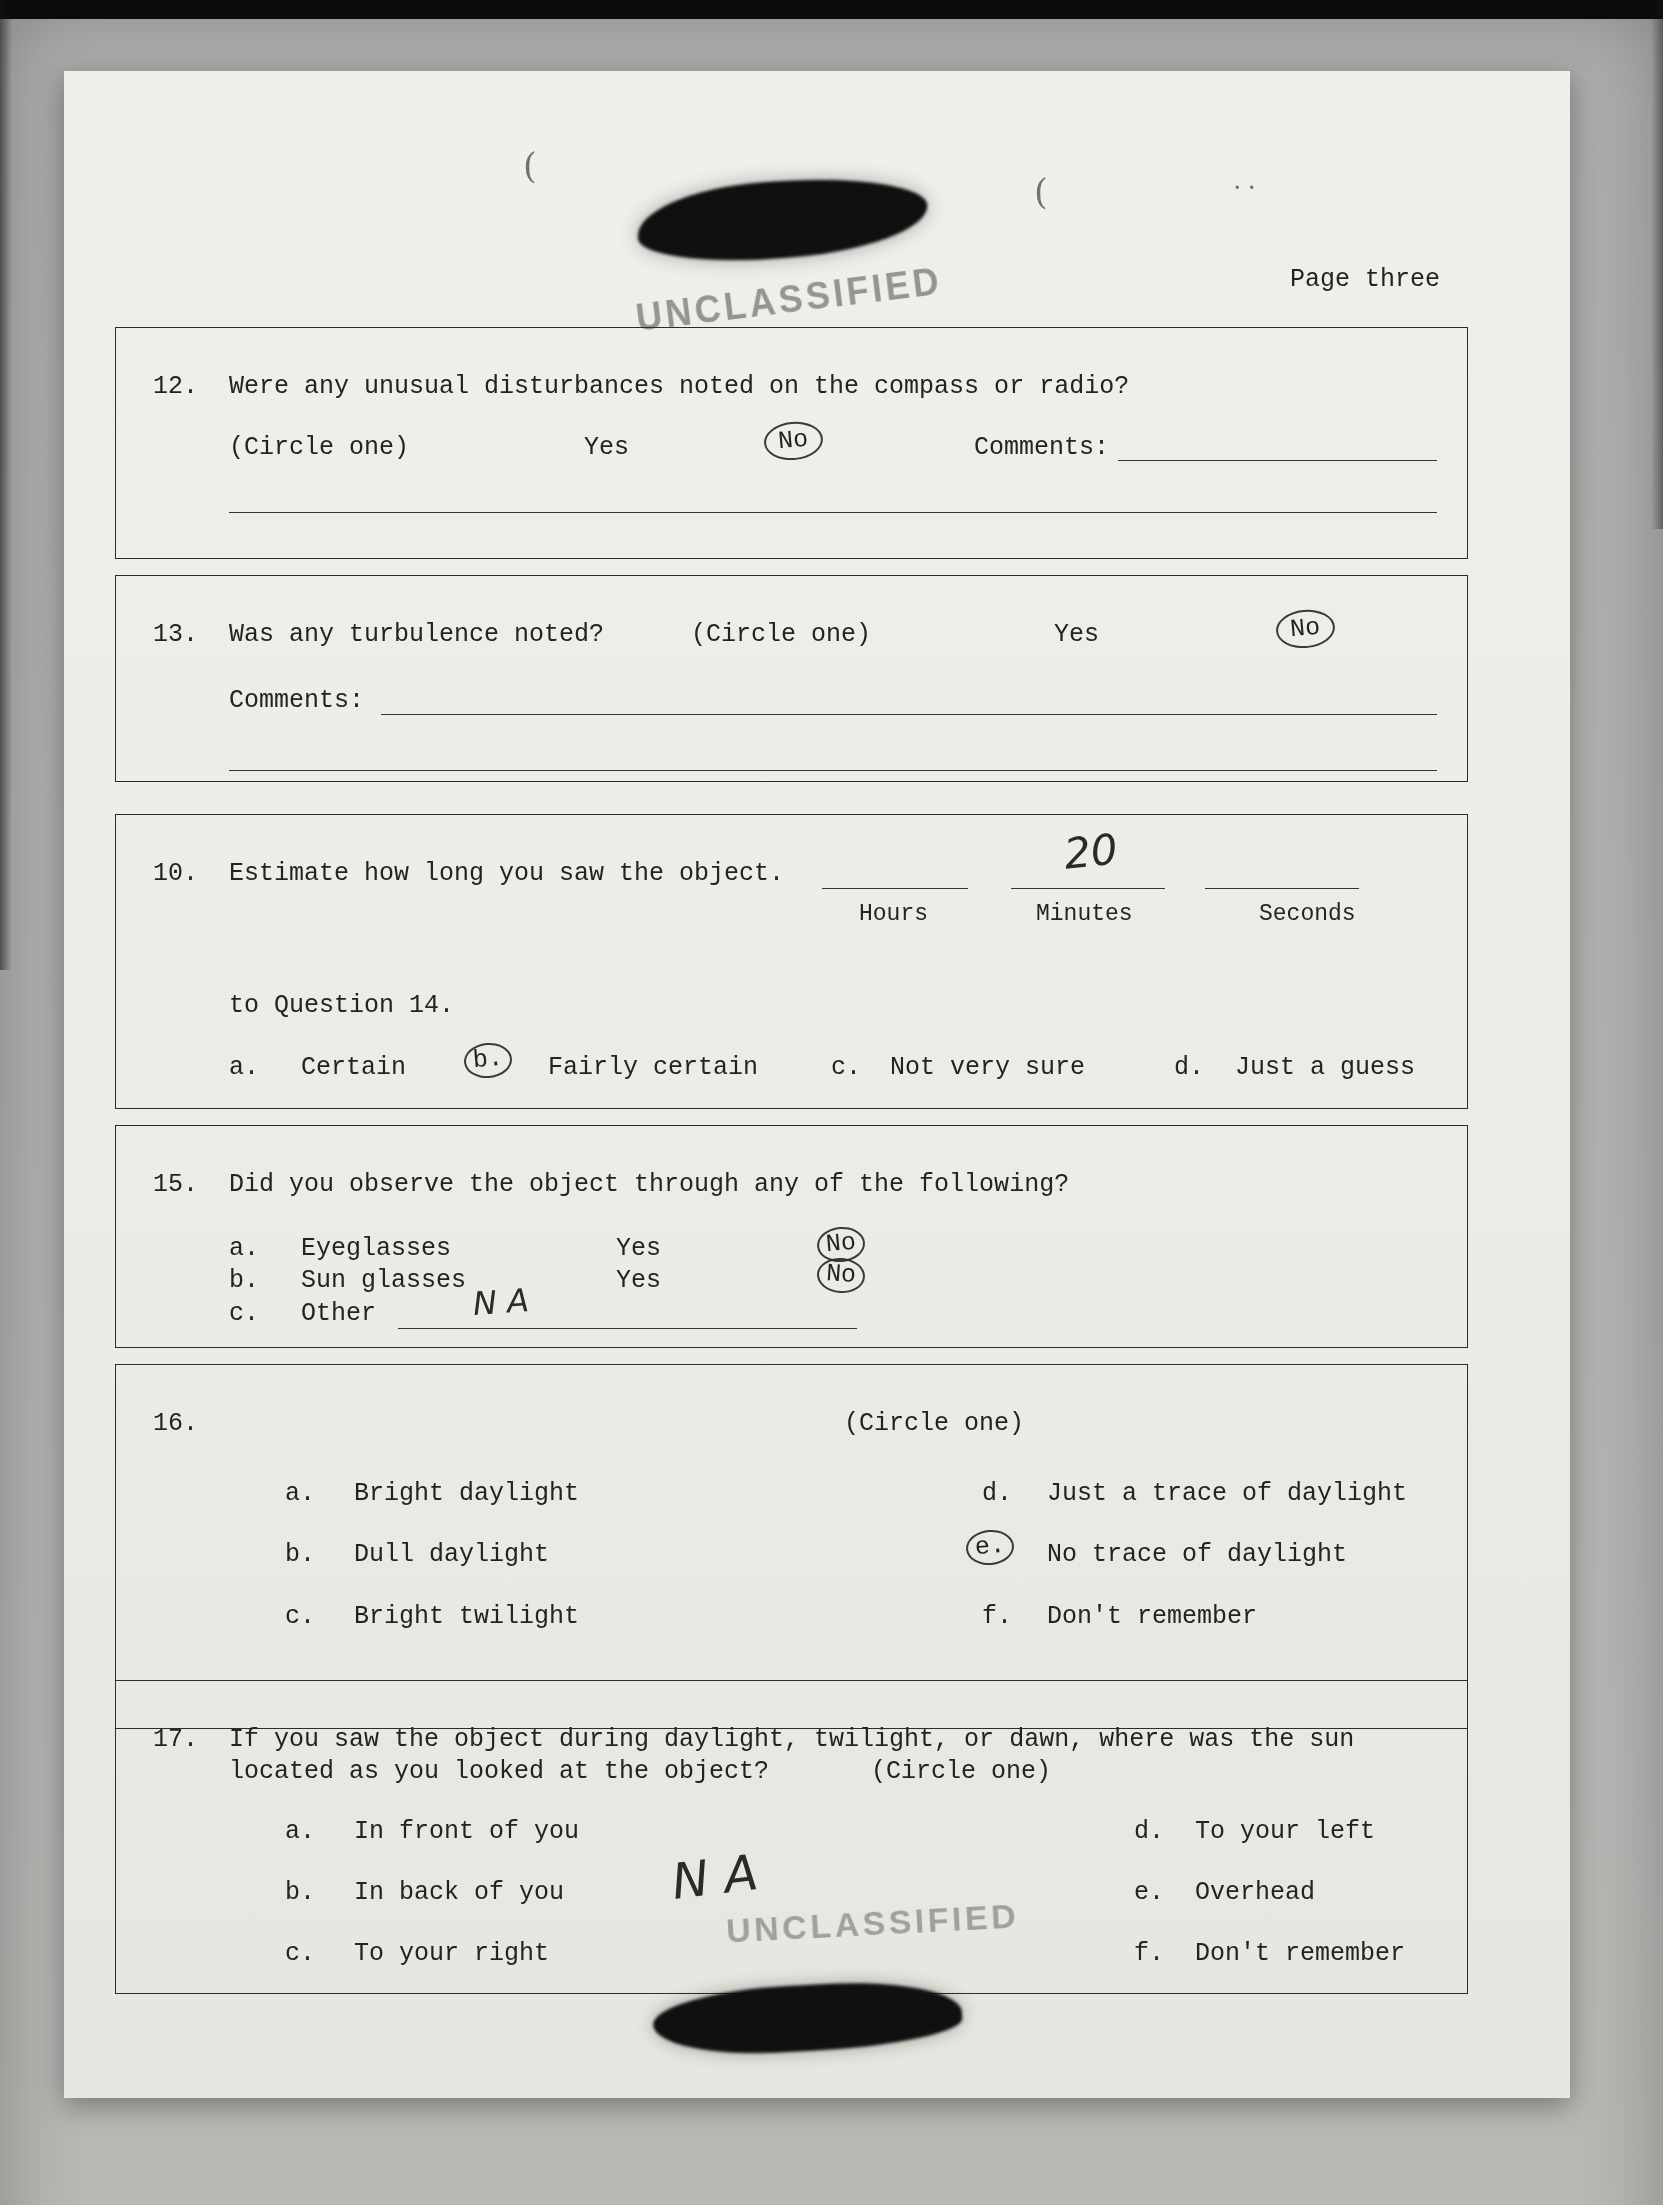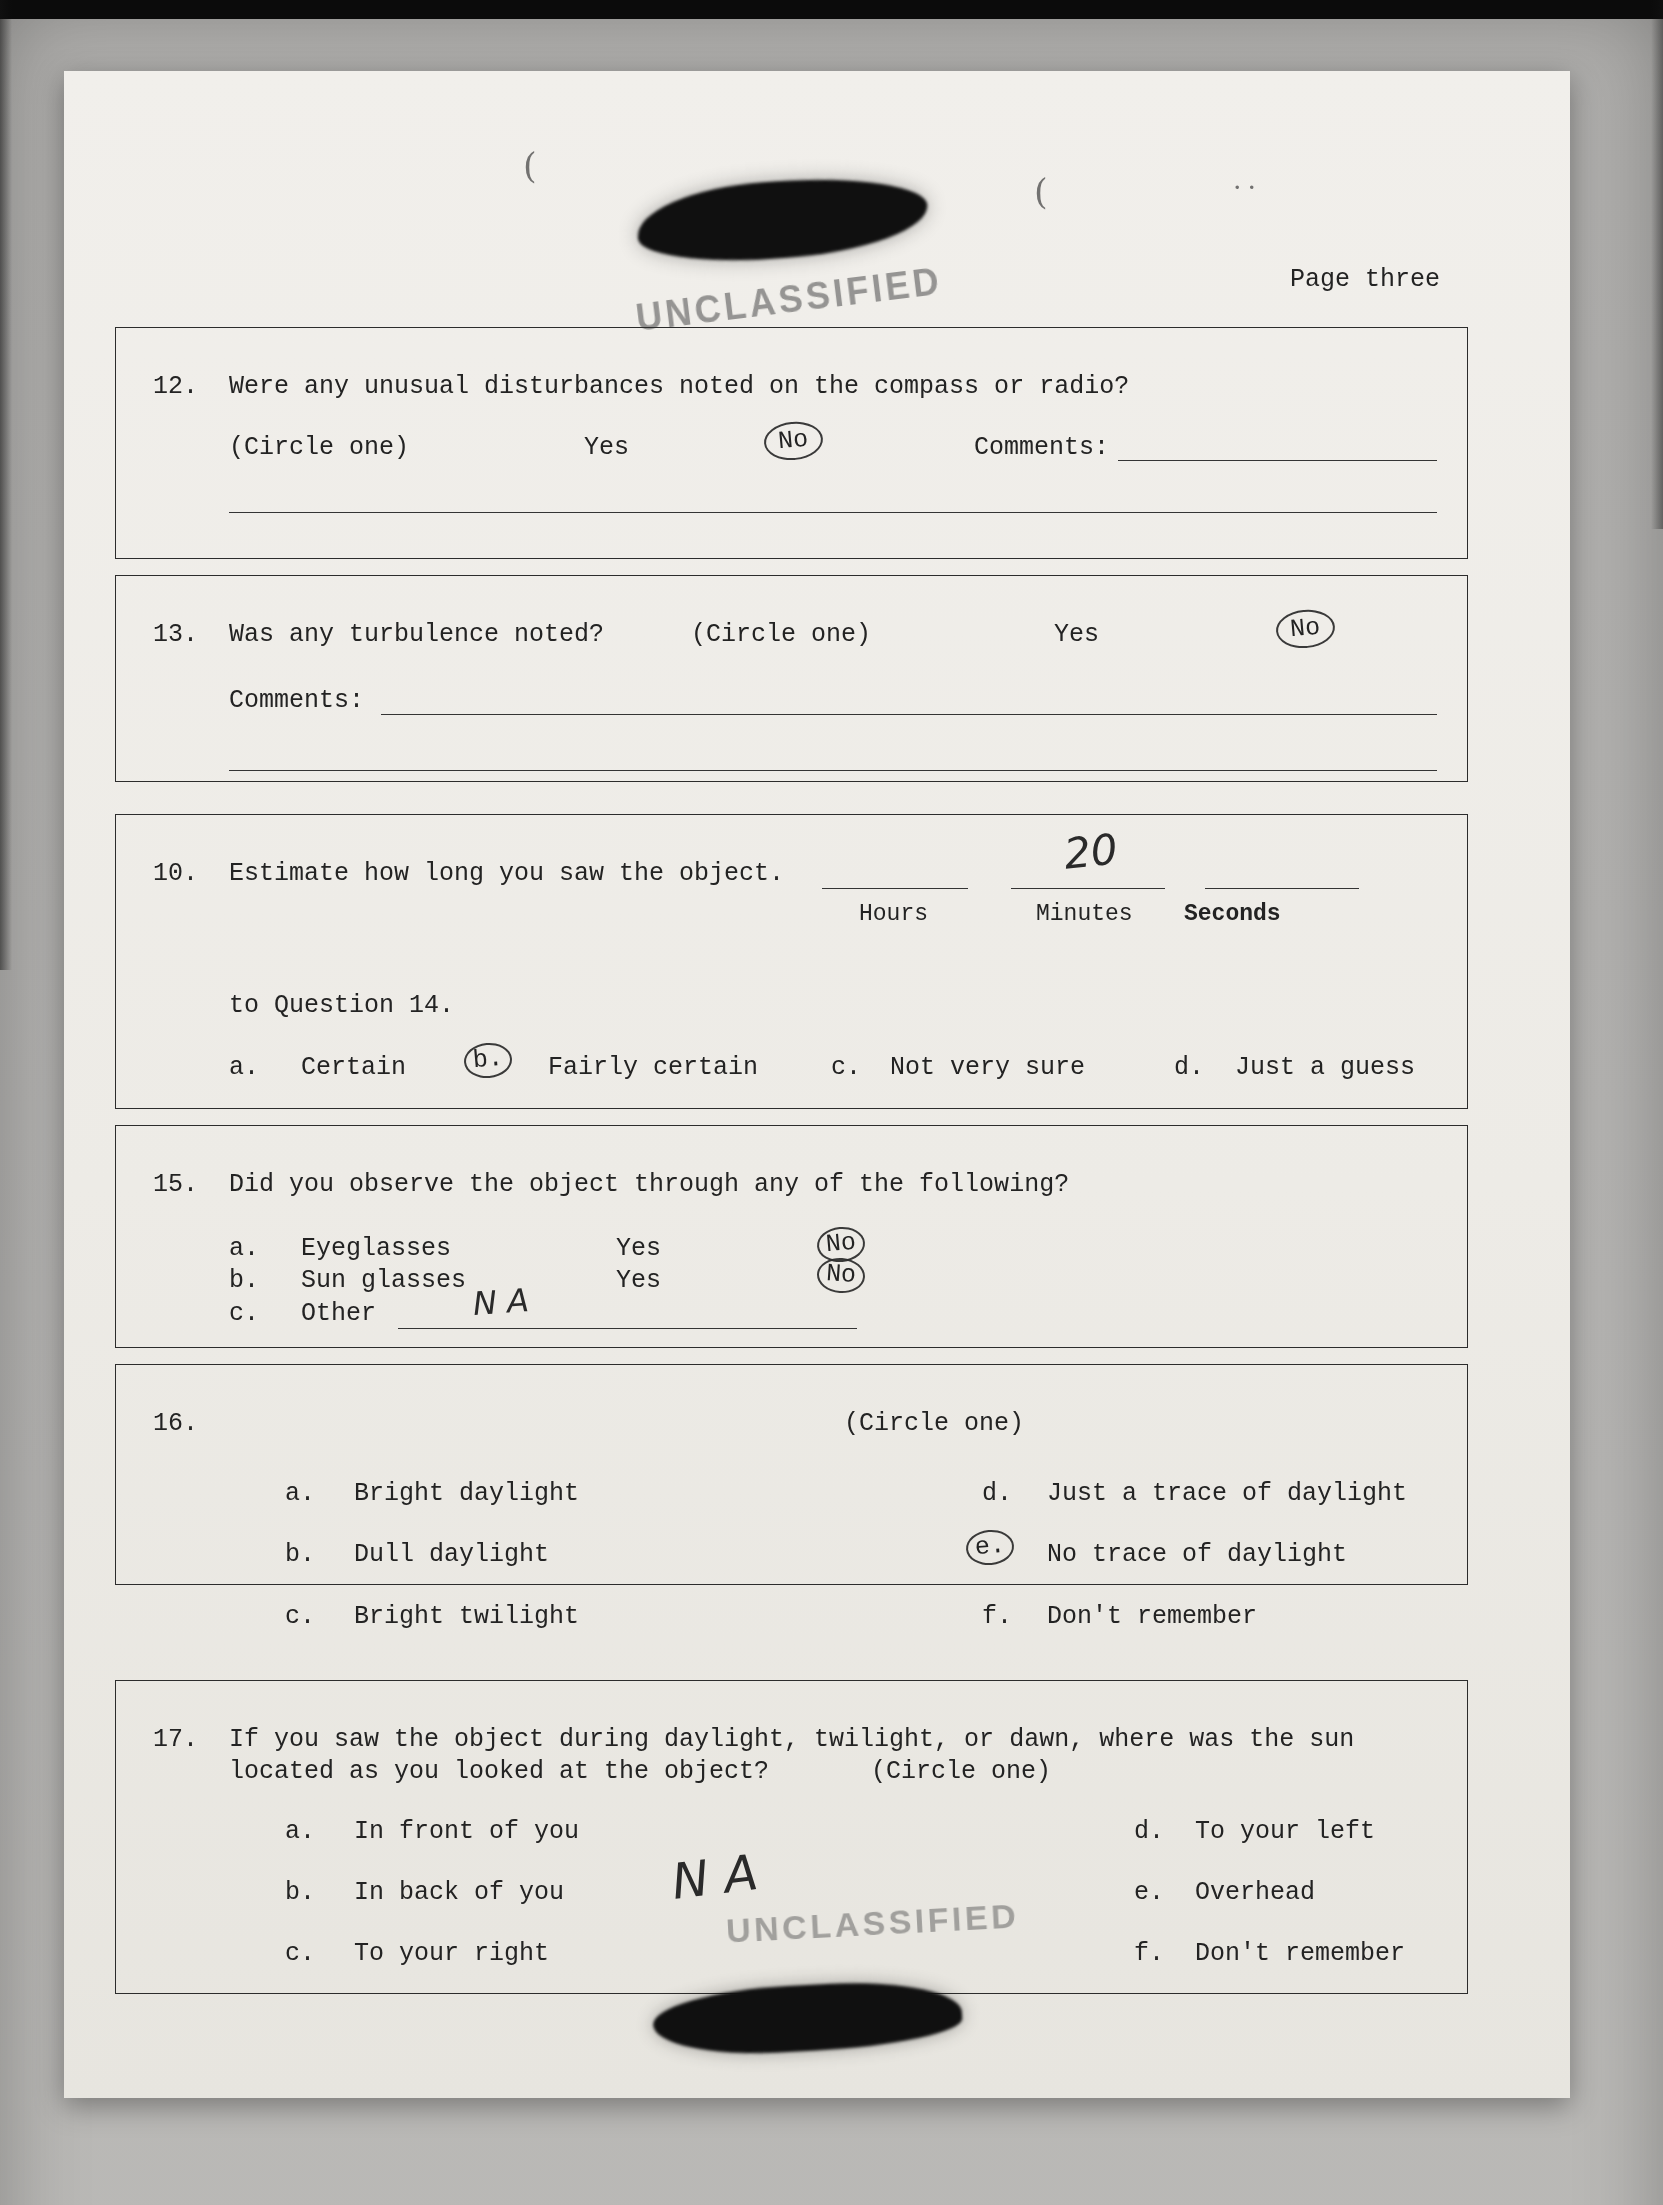--- a/index.html
+++ b/index.html
@@ -73,21 +73,21 @@
 
     <div class="qbox" style="top:743px; height:295px;">
       <span class="tw abs" style="left:37px; top:44px;">10.</span>
       <span class="tw abs" style="left:113px; top:44px;">Estimate how long you saw the object.</span>
       <div class="line" style="left:706px; top:73px; width:146px;"></div>
       <div class="line" style="left:895px; top:73px; width:154px;"></div>
       <div class="line" style="left:1089px; top:73px; width:154px;"></div>
       <span class="hand" style="left:948px; top:12.3px; font-size:42px; transform:rotate(-6deg);">20</span>
       <span class="tw abs tw-sm" style="left:743px; top:86px;">Hours</span>
       <span class="tw abs tw-sm" style="left:920px; top:86px;">Minutes</span>
-      <span class="tw abs tw-sm" style="left:1068px; top:86px;font-weight:bold;">Seconds</span>
+      <span class="tw abs tw-sm" style="left:1143px; top:86px;">Seconds</span>
       <span class="tw abs" style="left:113px; top:176px;">to Question 14.</span>
       <span class="tw abs" style="left:113px; top:238px;">a.</span>
       <span class="tw abs" style="left:185px; top:238px;">Certain</span>
       <span class="circle circle-sm" style="left:348px; top:228px;">b.</span>
       <span class="tw abs" style="left:432px; top:238px;">Fairly certain</span>
       <span class="tw abs" style="left:715px; top:238px;">c.</span>
       <span class="tw abs" style="left:774px; top:238px;">Not very sure</span>
       <span class="tw abs" style="left:1058px; top:238px;">d.</span>
       <span class="tw abs" style="left:1119px; top:238px;">Just a guess</span>
     </div>
@@ -105,21 +105,21 @@
       <span class="tw abs" style="left:185px; top:140px;">Sun glasses</span>
       <span class="tw abs" style="left:500px; top:140px;">Yes</span>
       <span class="circle circle-sm" style="left:701px; top:132px; transform:rotate(4deg);">No</span>
 
       <span class="tw abs" style="left:113px; top:173px;">c.</span>
       <span class="tw abs" style="left:185px; top:173px;">Other</span>
       <div class="line" style="left:282px; top:202px; width:459px;"></div>
       <span class="hand" style="left:357px; top:157px; font-size:32px; transform:rotate(-4deg);">N A</span>
     </div>
 
-    <div class="qbox" style="top:1293px; height:221px;">
+    <div class="qbox" style="top:1293px; height:365px;">
       <span class="tw abs" style="left:37px; top:44px;">16.</span>
       <span class="tw abs" style="left:728px; top:44px;">(Circle one)</span>
 
       <span class="tw abs" style="left:169px; top:114px;">a.</span>
       <span class="tw abs" style="left:238px; top:114px;">Bright daylight</span>
       <span class="tw abs" style="left:169px; top:175px;">b.</span>
       <span class="tw abs" style="left:238px; top:175px;">Dull daylight</span>
       <span class="tw abs" style="left:169px; top:237px;">c.</span>
       <span class="tw abs" style="left:238px; top:237px;">Bright twilight</span>
 

